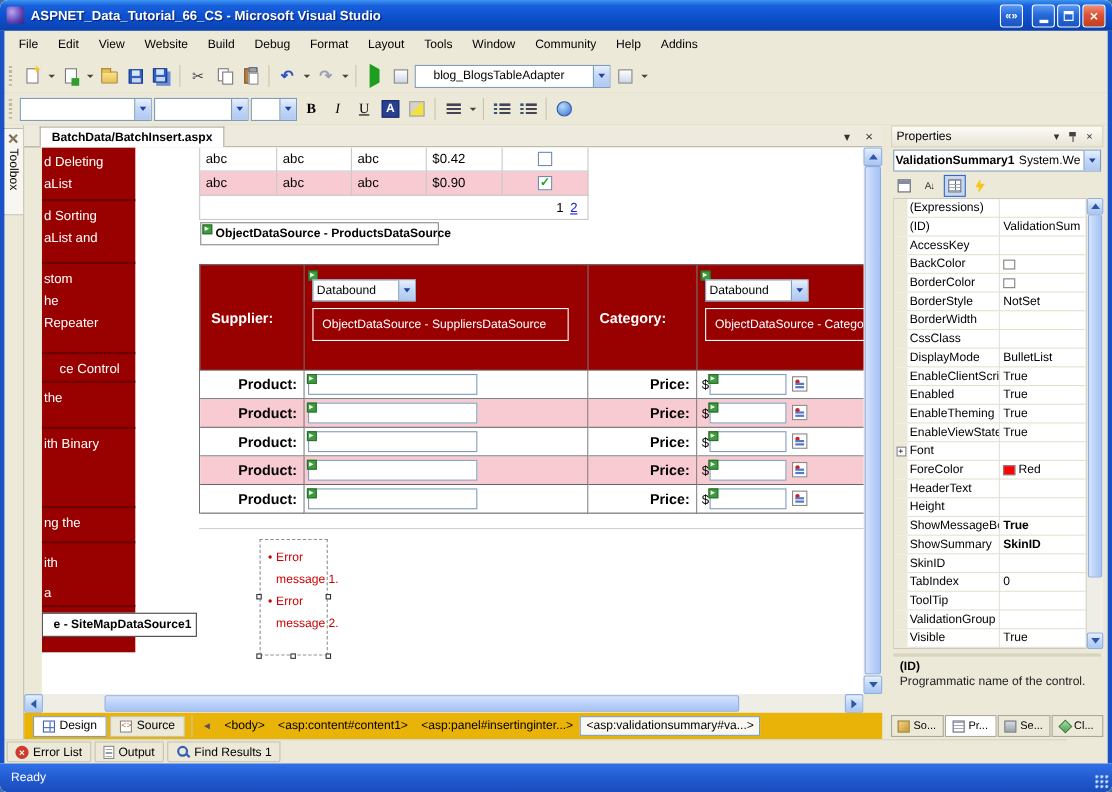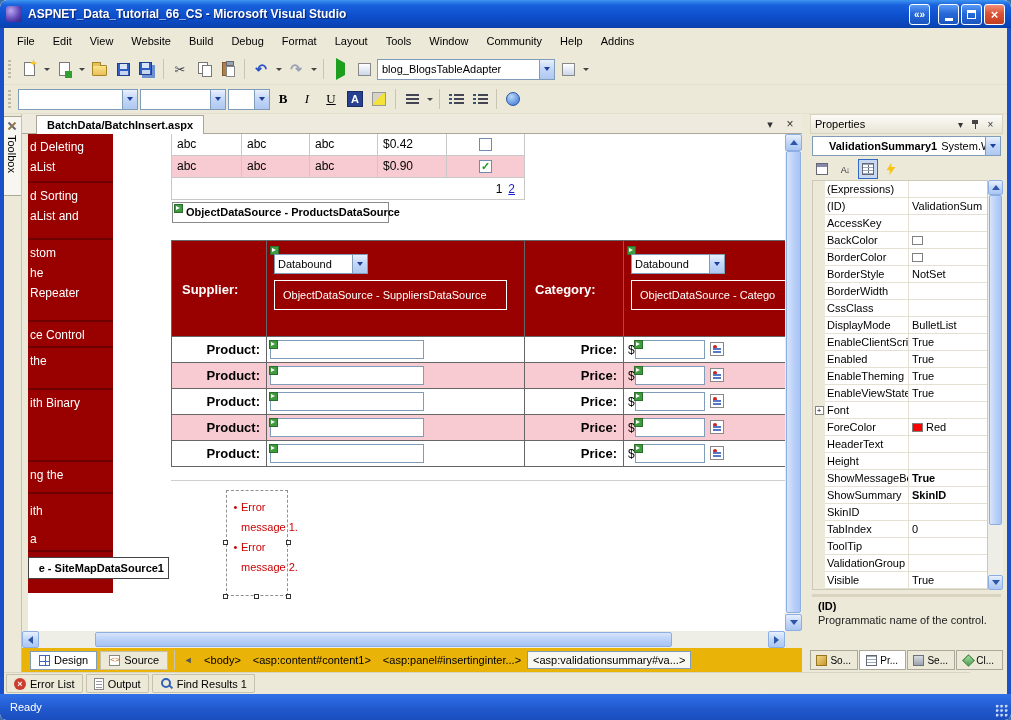--- a/index.html
+++ b/index.html
@@ -41,21 +41,21 @@
 .ic-copy::before,.ic-copy::after{content:"";position:absolute;width:8px;height:10px;background:#fff;border:1px solid #777;}
 .ic-copy::before{left:0;top:0;}
 .ic-copy::after{left:4px;top:3px;}
 .ic-paste{width:12px;height:14px;background:#B08048;border:1px solid #7E5A2E;position:relative;}
 .ic-paste::before{content:"";position:absolute;left:3px;top:-2px;width:6px;height:3px;background:#9AA4AC;border:1px solid #667;}
 .ic-paste::after{content:"";position:absolute;left:3px;top:3px;width:7px;height:9px;background:#fff;border:1px solid #888;}
 .ic-undo::after{content:"↶";font-size:14px;color:#2A52C8;font-weight:bold;}
 .ic-redo::after{content:"↷";font-size:14px;color:#9AA0B0;font-weight:bold;}
 .ic-play::after{content:"";border-left:9px solid #1E9E1E;border-top:5px solid transparent;border-bottom:5px solid transparent;}
 .ic-generic{width:13px;height:13px;border:1px solid #888;background:linear-gradient(#fff,#CCD6EA);}
-.combo{height:21px;background:#fff;border:1px solid #7F9DB9;display:flex;align-items:center;position:relative;flex:none;}
+.combo{height:21px;background:#fff;border:1px solid #7F9DB9;display:flex;align-items:center;position:relative;flex:none;padding-left:12px;}
 .combo .ct{flex:1;padding:0 4px;white-space:nowrap;overflow:hidden;}
 .dd-btn{width:15px;height:100%;flex:none;background:linear-gradient(180deg,#E8F0FC,#C4D8F8 45%,#AFC8F2);border-left:1px solid #7F9DB9;display:flex;align-items:center;justify-content:center;}
 .dd-btn::after{content:"";border-top:4px solid #1F3F9E;border-left:3px solid transparent;border-right:3px solid transparent;}
 .fmt-btn{width:22px;height:22px;display:flex;align-items:center;justify-content:center;font-size:13px;font-family:"Liberation Serif",serif;flex:none;}
 .fmt-bold{font-weight:bold;}
 .fmt-italic{font-style:italic;}
 .fmt-under{text-decoration:underline;}
 .ic-fontcolor{width:16px;height:16px;background:#27408F;color:#fff;font-weight:bold;font-size:11px;display:flex;align-items:center;justify-content:center;border:1px solid #1A2C66;}
 .ic-highlight{width:14px;height:14px;background:linear-gradient(135deg,#D6D2C6 45%,#F2E23A 45%);border:1px solid #999;}
 .ic-align{width:13px;height:11px;background:repeating-linear-gradient(180deg,#445 0 2px,transparent 2px 4px);}
@@ -71,21 +71,21 @@
 .tbx-icon::before,.tbx-icon::after{content:"";position:absolute;left:0;top:4px;width:10px;height:2px;}
 .tbx-icon::before{background:#667;transform:rotate(45deg);}
 .tbx-icon::after{background:#997A4A;transform:rotate(-45deg);}
 .tbx-label{writing-mode:vertical-lr;font-size:11px;}
 .doc-area{position:absolute;left:22px;top:0;width:780px;height:558px;}
 .tabstrip{position:absolute;left:0;top:0;width:780px;height:20px;border-bottom:1px solid #ACA899;background:#EEEBDE;}
 .doc-tab{position:absolute;left:14px;top:1px;height:19px;background:#fff;border:1px solid #ACA899;border-bottom:none;padding:3px 10px 0;font-weight:bold;white-space:nowrap;}
 .ts-btn{position:absolute;top:2px;width:16px;height:16px;display:flex;align-items:center;justify-content:center;color:#333;}
 .ts-menu{right:24px;}
 .ts-close{right:4px;font-size:12px;}
-.canvas{position:absolute;left:6px;top:20px;width:763px;height:497px;background:#fff;overflow:hidden;}
+.canvas{position:absolute;left:16px;top:20px;width:763px;height:497px;background:#fff;overflow:hidden;}
 
 .leftnav{position:absolute;left:0;top:0;width:85px;height:459px;background:var(--maroon);}
 .nav-block{border-bottom:2px solid #6E0000;padding:3px 0 0 2px;color:#fff;font-size:12px;overflow:hidden;}
 .nav-line{line-height:20px;white-space:nowrap;}
 .nav-block.tall .nav-line{line-height:28px;}
 .sitemap-box{position:absolute;left:0;top:423px;width:141px;height:22px;background:#fff;border:1px solid #444;font-weight:bold;font-size:11px;line-height:20px;text-align:right;padding-right:4px;white-space:nowrap;overflow:hidden;z-index:3;}
 
 .pgrid{position:absolute;left:143px;top:0;}
 .pg-row{display:flex;background:#fff;border-left:1px solid #C9C9C9;}
 .pg-row.pink{background:var(--pink);}
@@ -177,21 +177,21 @@
 .edge.r{right:0;}
 
 .props{position:absolute;left:810px;top:114px;width:193px;height:534px;}
 .props-title{position:absolute;left:0;top:0;width:193px;height:20px;background:linear-gradient(180deg,#FCFBF7,#E8E5D5);border:1px solid #D8D4C0;display:flex;align-items:center;padding:0 4px;}
 .pt-label{flex:1;}
 .pt-btn{width:15px;height:15px;display:flex;align-items:center;justify-content:center;color:#333;font-size:10px;}
 .pin-ic{width:9px;height:9px;position:relative;}
 .pin-ic::before{content:"";position:absolute;left:1px;top:0;width:6px;height:4px;background:#444;}
 .pin-ic::after{content:"";position:absolute;left:4px;top:4px;width:1px;height:5px;background:#444;}
 .props-combo{position:absolute;left:2px;top:22px;width:189px;height:20px;background:#fff;border:1px solid #7F9DB9;display:flex;align-items:center;overflow:hidden;}
-.pc-name{font-weight:bold;margin-left:16px;white-space:nowrap;}
+.pc-name{font-weight:bold;margin-left:1px;white-space:nowrap;}
 .pc-type{margin-left:4px;white-space:nowrap;}
 .pc-dd{position:absolute;right:0;top:0;height:18px;}
 .props-toolbar{position:absolute;left:2px;top:44px;height:22px;display:flex;align-items:center;gap:3px;}
 .ptb-btn{width:20px;height:20px;border:1px solid transparent;display:flex;align-items:center;justify-content:center;}
 .ptb-btn.pressed{border:1px solid #316AC5;background:#C8D8F0;}
 .ic-cat{width:12px;height:12px;border:1px solid #667;background:linear-gradient(180deg,#88A 3px,#fff 3px);}
 .ic-az::after{content:"A\2193";font-size:9px;color:#334;letter-spacing:-1px;}
 .ic-props{width:12px;height:12px;border:1px solid #667;background:#fff;background-image:repeating-linear-gradient(180deg,#9AB 0 1px,transparent 1px 3px),linear-gradient(90deg,transparent 5px,#667 5px,#667 6px,transparent 6px);}
 .ic-bolt{width:9px;height:13px;background:#F5C518;clip-path:polygon(55% 0,0 60%,38% 60%,30% 100%,100% 35%,52% 35%);}
 .props-grid{position:absolute;left:2px;top:66px;width:176px;height:410px;background:#fff;border:1px solid #CCC9B8;overflow:hidden;}
@@ -374,21 +374,21 @@
             </div>
             <div class="nav-block" style="height: 57px;">
               <div class="nav-line">d Sorting</div>
               <div class="nav-line">aList and</div>
             </div>
             <div class="nav-block" style="height: 82px;">
               <div class="nav-line">stom</div>
               <div class="nav-line">he</div>
               <div class="nav-line">Repeater</div>
             </div>
-            <div class="nav-block" style="height: 26px;">
+            <div class="nav-block" style="height: 26px; text-align: center;">
               <div class="nav-line">ce Control</div>
             </div>
             <div class="nav-block" style="height: 42px;">
               <div class="nav-line">the</div>
             </div>
             <div class="nav-block" style="height: 72px;">
               <div class="nav-line">ith Binary</div>
             </div>
             <div class="nav-block" style="height: 32px;">
               <div class="nav-line">ng the</div>

